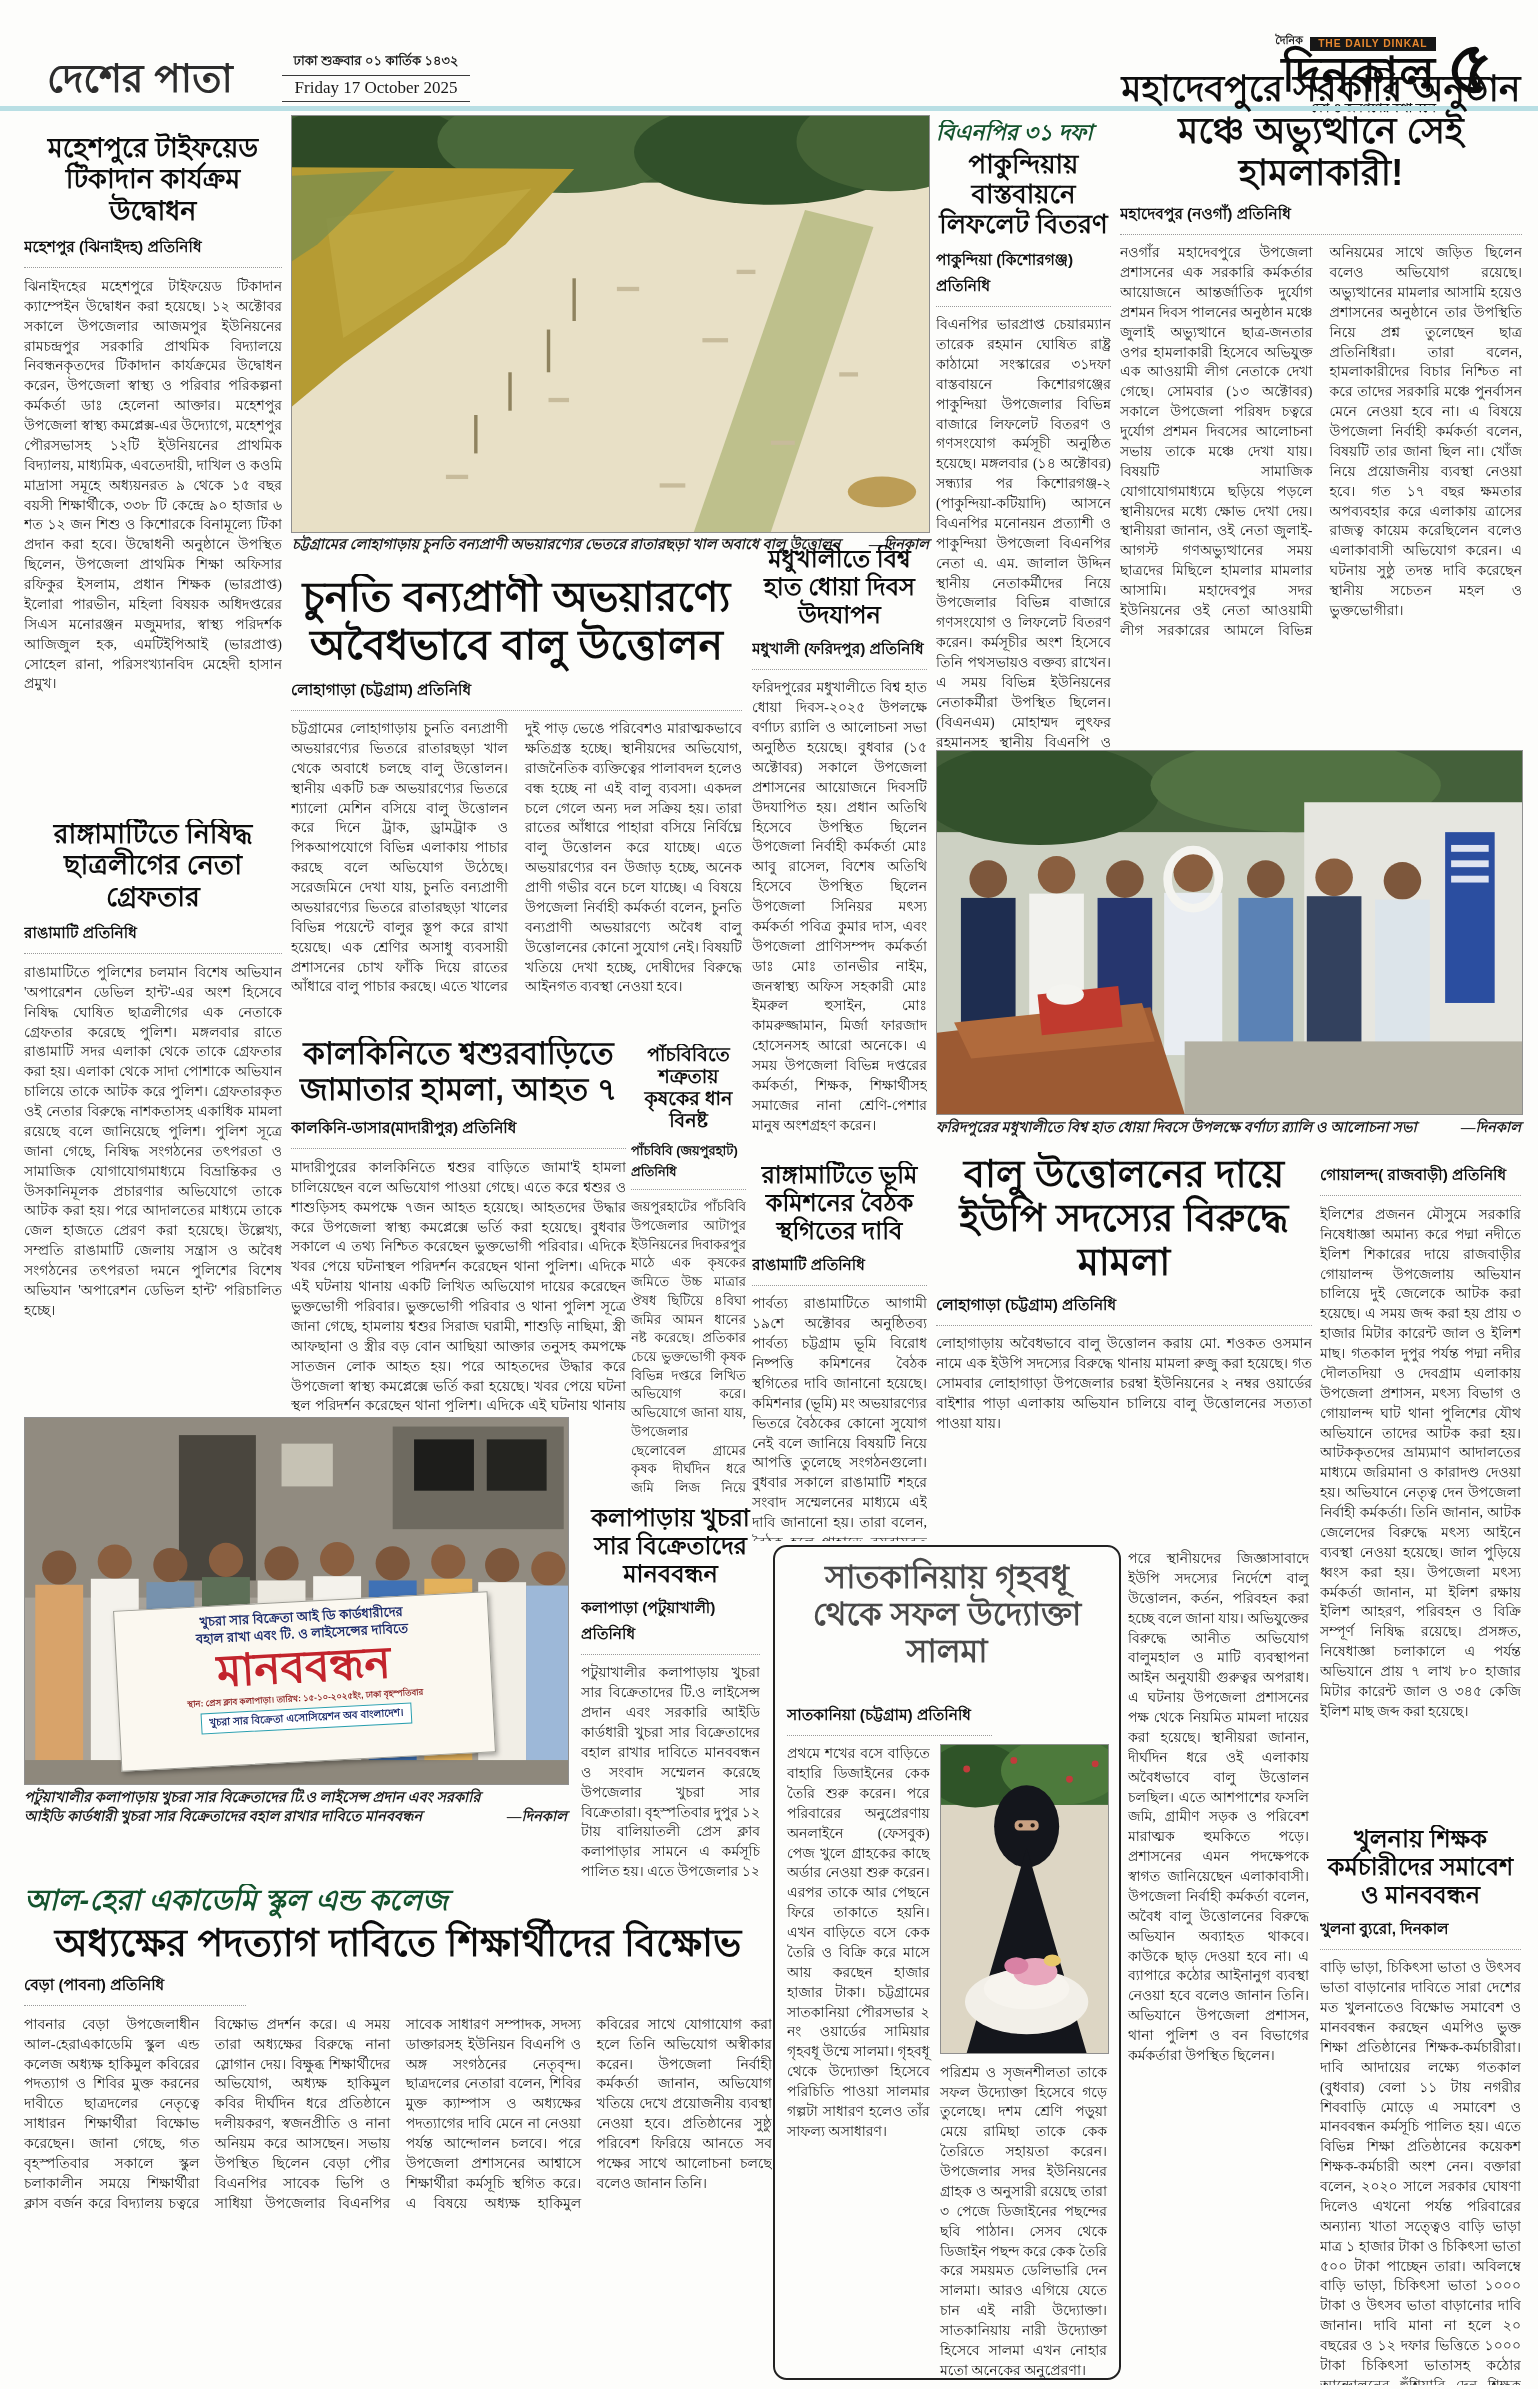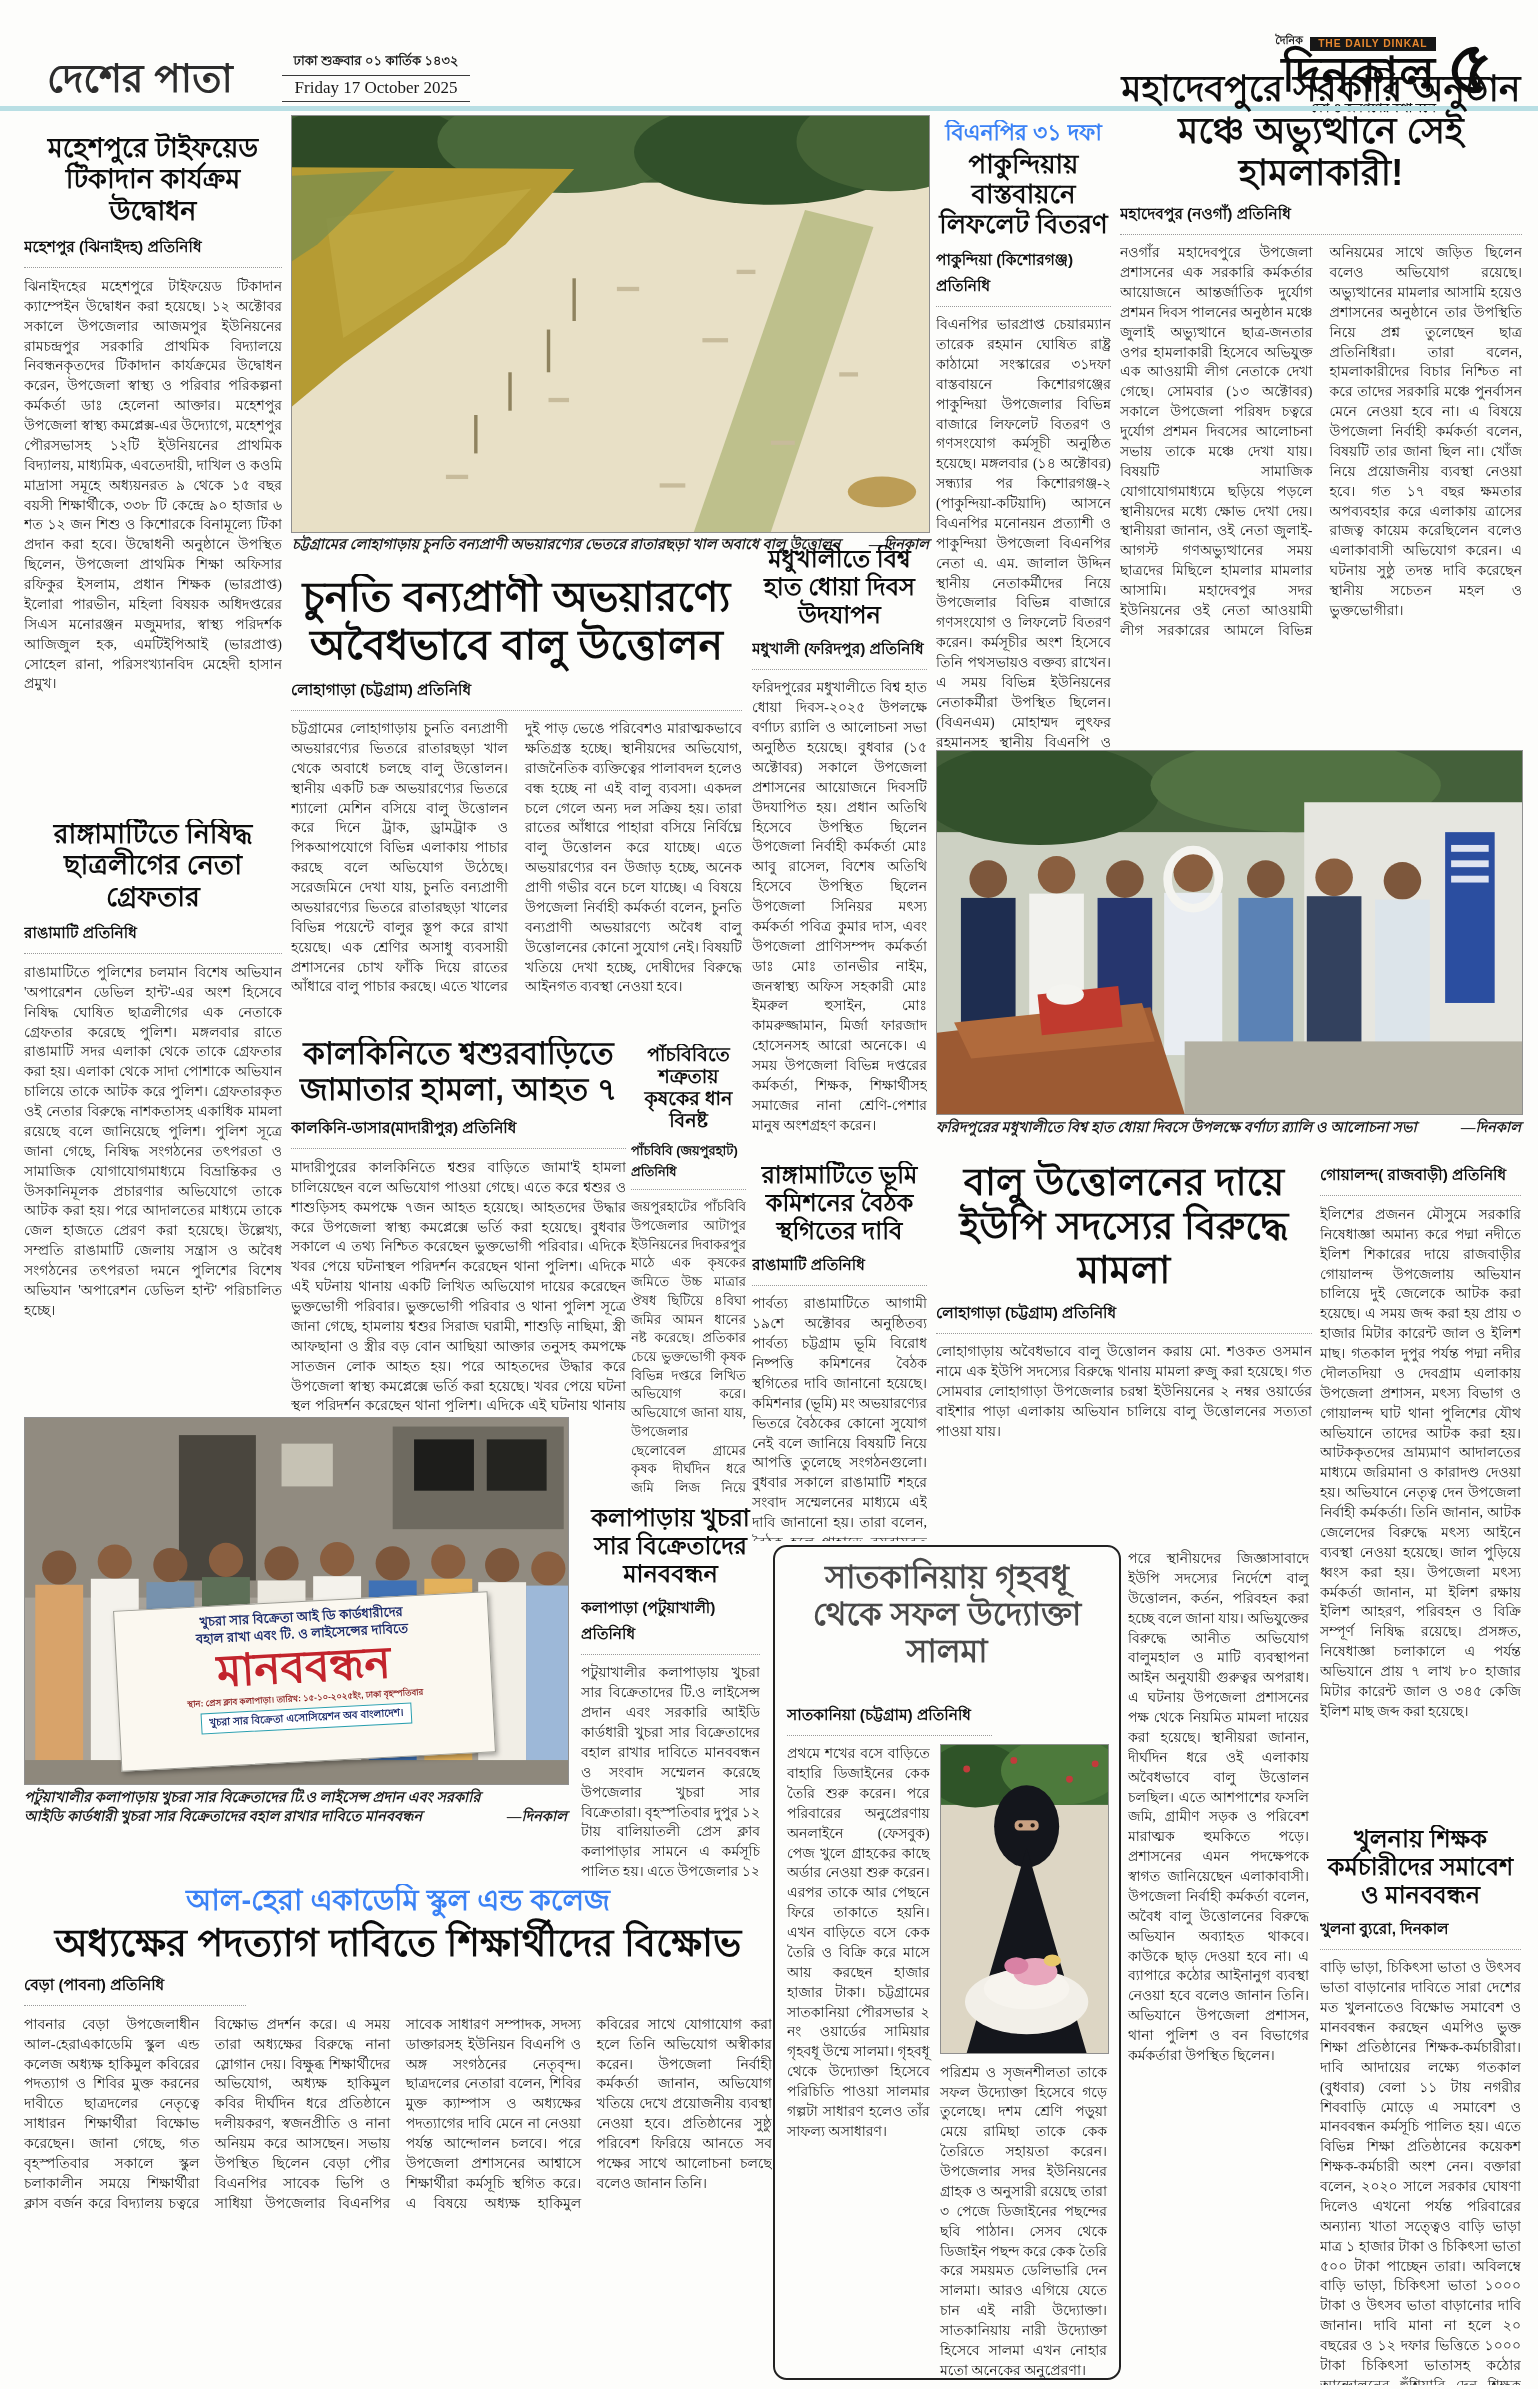--- a/index.html
+++ b/index.html
@@ -2,22 +2,22 @@
 <html lang="bn" style="font-size:13.7px"><head>
 <meta charset="utf-8">
 <style>
   html,body{margin:0;padding:0;background:#fff;}
   #paper{position:relative;width:1538px;height:2389px;background:#fdfdfb;
          font-family:"Liberation Serif","DejaVu Sans",serif;color:#1a1a1a;overflow:hidden;}
   .abs{position:absolute;}
   .art{position:absolute;overflow:hidden;}
   .hl{font-family:"Liberation Sans","DejaVu Sans",sans-serif;font-weight:700;color:#0d0d0d;
       text-align:center;line-height:1.16;margin:0 0 5.1px 0;}
-  .kicker{font-family:"Liberation Sans",sans-serif;font-weight:800;color:#3b82f6;
-      text-align:center;line-height:1.15;margin:0 0 3.4px 0;}
+  .kicker{font-family:"Liberation Sans",sans-serif;font-weight:800;color:#14532d;
+      text-align:left;line-height:1.15;margin:0 0 3.4px 0;font-style:italic;}
   .byline{font-family:"Liberation Sans",sans-serif;font-weight:700;font-size:15.4px;color:#111;
       border-bottom:1.7px dotted #999;padding:3.4px 0 6px 0;margin:5.1px 0 8.5px 0;}
   .body{font-size:14px;line-height:1.42;text-align:justify;}
   .cols2{column-count:2;column-gap:17px;}
   .cols4{column-count:4;column-gap:15.4px;}
   .photo{position:absolute;border:0.9px solid #8f8f8f;background:#ddd;overflow:hidden;}
   .photo svg{display:block;width:100%;height:100%;}
   .caption{position:absolute;font-size:14.5px;font-style:italic;font-weight:600;
       line-height:1.3;display:flex;align-items:flex-end;gap:12px;}
   .caption .ctext{flex:1;}
@@ -197,21 +197,21 @@
     <div class="byline" style="font-size:13px;">পাঁচবিবি (জয়পুরহাট) প্রতিনিধি</div>
     <div class="body" style="font-size:13.2px;">জয়পুরহাটের পাঁচবিবি উপজেলার আটাপুর ইউনিয়নের দিবাকরপুর মাঠে এক কৃষকের জমিতে উচ্চ মাত্রার ঔষধ ছিটিয়ে ৪বিঘা জমির আমন ধানের নষ্ট করেছে। প্রতিকার চেয়ে ভুক্তভোগী কৃষক বিভিন্ন দপ্তরে লিখিত অভিযোগ করে। অভিযোগে জানা যায়, উপজেলার ছেলোবেল গ্রামের কৃষক দীর্ঘদিন ধরে জমি লিজ নিয়ে চাষাবাদ করে আসছে। জমিগুলো লিজ নেওয়ার পর থেকে উপজেলার দিবাকরপুর গ্রামের মৃত আমজাদ আলীর ছেলে মোস্তাফিজুর রহমান, অলিউজ্জামান অলি ও মিন্নুর রহমান মিলে আমার বিরুদ্ধ চারণ করে আসছে।</div>
   </div>
 
   <div class="art" style="left:752px;top:1161px;width:175px;height:380px;">
     <h2 class="hl" style="font-size:24px;">রাঙ্গামাটিতে ভূমি কমিশনের বৈঠক স্থগিতের দাবি</h2>
     <div class="byline">রাঙামাটি প্রতিনিধি</div>
     <div class="body">পার্বত্য রাঙামাটিতে আগামী ১৯শে অক্টোবর অনুষ্ঠিতব্য পার্বত্য চট্টগ্রাম ভূমি বিরোধ নিষ্পত্তি কমিশনের বৈঠক স্থগিতের দাবি জানানো হয়েছে। কমিশনার (ভূমি) মং অভয়ারণ্যের ভিতরে বৈঠকের কোনো সুযোগ নেই বলে জানিয়ে বিষয়টি নিয়ে আপত্তি তুলেছে সংগঠনগুলো। বুধবার সকালে রাঙামাটি শহরে সংবাদ সম্মেলনের মাধ্যমে এই দাবি জানানো হয়। তারা বলেন, বৈঠক হলে পাহাড়ে বসবাসরত বাঙালিদের ভূমি অধিকার ক্ষুণ্ন হওয়ার আশঙ্কা রয়েছে। দাবি আদায় না হলে কঠোর কর্মসূচির হুঁশিয়ারিও দেওয়া হয়।</div>
   </div>
 
-  <div class="art" style="left:936px;top:1152px;width:376px;height:391px;margin-top:8px;">
+  <div class="art" style="left:936px;top:1152px;width:376px;height:391px;">
     <h1 class="hl" style="font-size:38px;">বালু উত্তোলনের দায়ে ইউপি সদস্যের বিরুদ্ধে মামলা</h1>
     <div class="byline">লোহাগাড়া (চট্টগ্রাম) প্রতিনিধি</div>
     <div class="body">লোহাগাড়ায় অবৈধভাবে বালু উত্তোলন করায় মো. শওকত ওসমান নামে এক ইউপি সদস্যের বিরুদ্ধে থানায় মামলা রুজু করা হয়েছে। গত সোমবার লোহাগাড়া উপজেলার চরম্বা ইউনিয়নের ২ নম্বর ওয়ার্ডের বাইশার পাড়া এলাকায় অভিযান চালিয়ে বালু উত্তোলনের সত্যতা পাওয়া যায়।</div>
   </div>
   <div class="art" style="left:1128px;top:1549px;width:181px;height:833px;">
     <div class="body">পরে স্থানীয়দের জিজ্ঞাসাবাদে ইউপি সদস্যের নির্দেশে বালু উত্তোলন, কর্তন, পরিবহন করা হচ্ছে বলে জানা যায়। অভিযুক্তের বিরুদ্ধে আনীত অভিযোগ বালুমহাল ও মাটি ব্যবস্থাপনা আইন অনুযায়ী গুরুত্বর অপরাধ। এ ঘটনায় উপজেলা প্রশাসনের পক্ষ থেকে নিয়মিত মামলা দায়ের করা হয়েছে। স্থানীয়রা জানান, দীর্ঘদিন ধরে ওই এলাকায় অবৈধভাবে বালু উত্তোলন চলছিল। এতে আশপাশের ফসলি জমি, গ্রামীণ সড়ক ও পরিবেশ মারাত্মক হুমকিতে পড়ে। প্রশাসনের এমন পদক্ষেপকে স্বাগত জানিয়েছেন এলাকাবাসী। উপজেলা নির্বাহী কর্মকর্তা বলেন, অবৈধ বালু উত্তোলনের বিরুদ্ধে অভিযান অব্যাহত থাকবে। কাউকে ছাড় দেওয়া হবে না। এ ব্যাপারে কঠোর আইনানুগ ব্যবস্থা নেওয়া হবে বলেও জানান তিনি। অভিযানে উপজেলা প্রশাসন, থানা পুলিশ ও বন বিভাগের কর্মকর্তারা উপস্থিত ছিলেন।</div>
   </div>
 
   <div class="art" style="left:1320px;top:1155px;width:201px;height:662px;">
     <div class="byline">গোয়ালন্দ( রাজবাড়ী) প্রতিনিধি</div>

